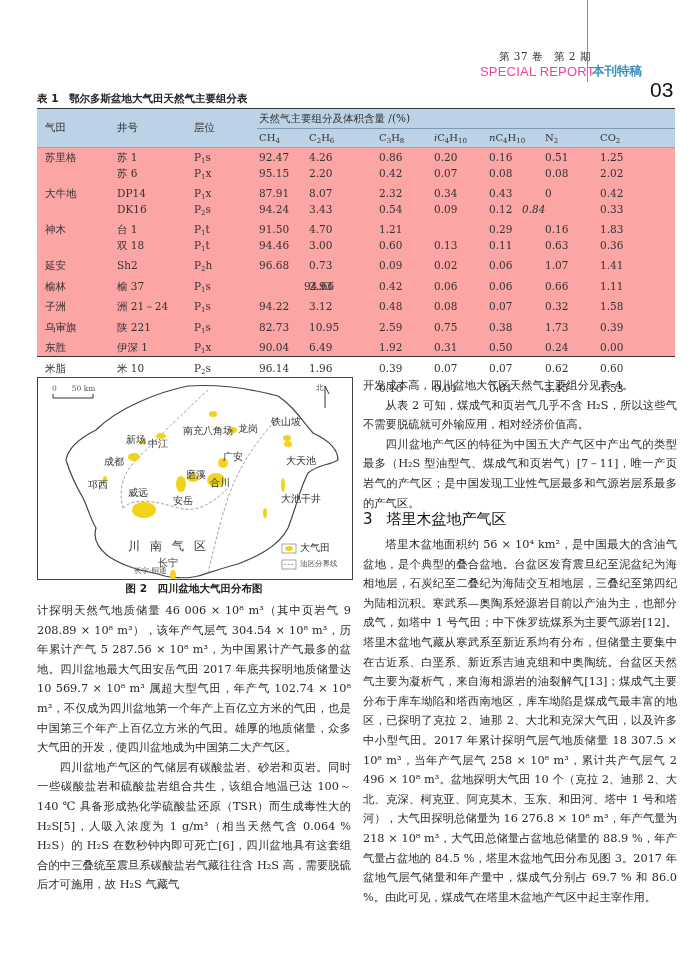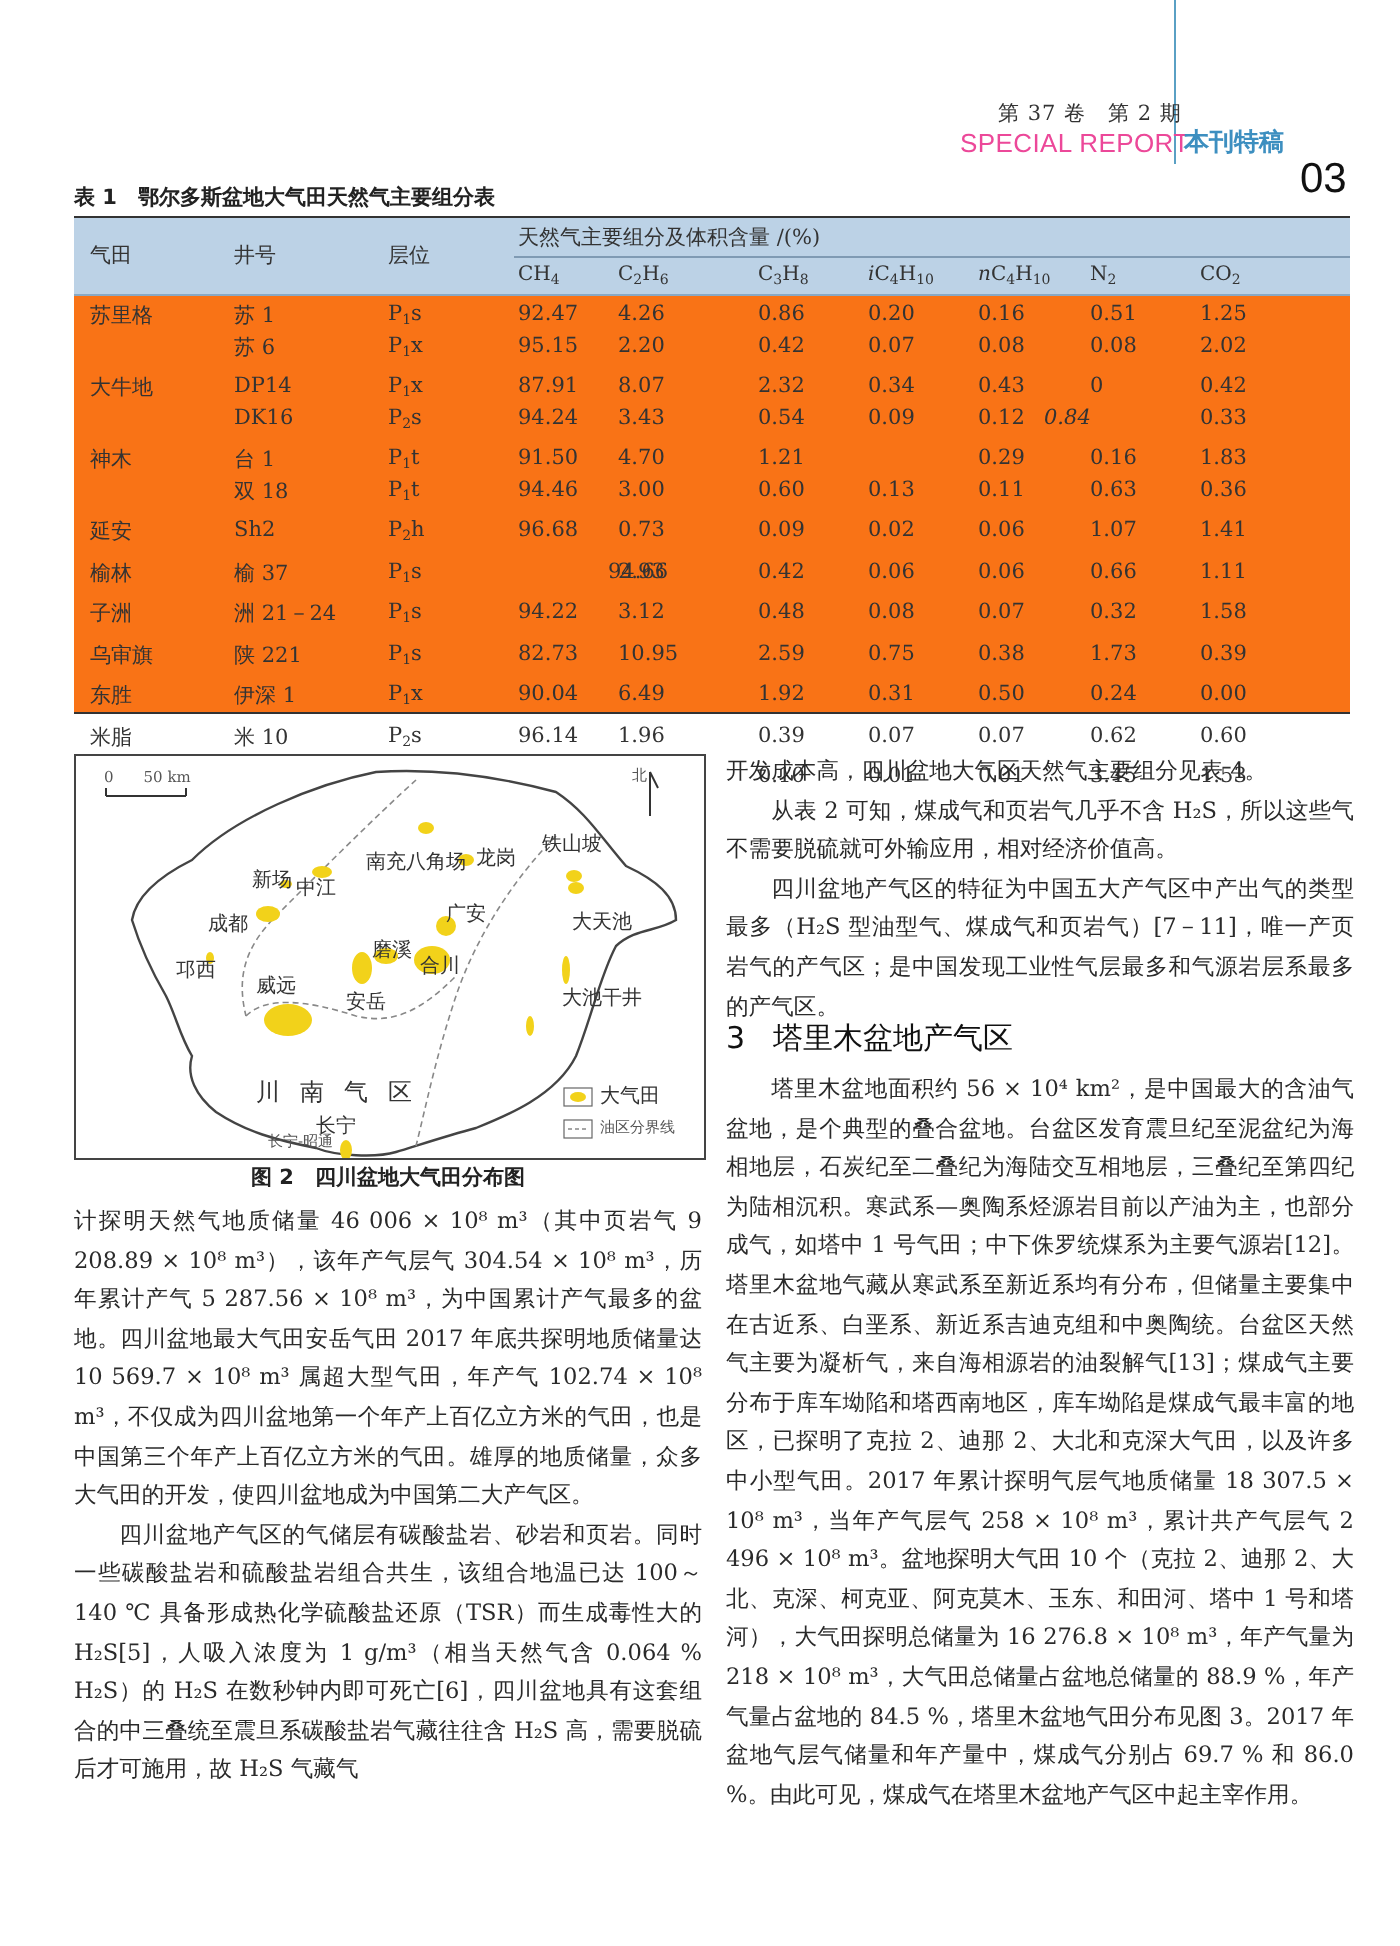--- a/index.html
+++ b/index.html
@@ -3,21 +3,21 @@
 <meta charset="utf-8">
 <style>
   html,body{margin:0;padding:0;background:#fff;}
   body{width:700px;height:973px;position:relative;overflow:hidden;font-family:"DejaVu Serif","Liberation Serif",serif;color:#222;}
   .hdr-line{position:absolute;left:587px;top:0;width:1px;height:82px;background:#5aa0c4;}
   .hdr-vol{position:absolute;left:499px;top:50px;font-size:10.5px;color:#333;letter-spacing:0.5px;}
   .hdr-sr{position:absolute;left:480px;top:64px;font-family:"Liberation Sans",sans-serif;font-size:13px;color:#ec4899;letter-spacing:0.2px;text-align:right;}
   .hdr-tag{position:absolute;left:592px;top:63px;font-family:"DejaVu Sans",sans-serif;font-weight:bold;font-size:12.5px;color:#3d8fc0;}
   .hdr-page{position:absolute;left:650px;top:58px;font-family:"Liberation Sans",sans-serif;font-size:21px;color:#111;margin-top:20px;}
   .tbl-title{position:absolute;left:37px;top:92px;font-family:"DejaVu Sans",sans-serif;font-weight:bold;font-size:10.5px;color:#222;}
-  .tbl-wrap{position:absolute;left:37px;top:108px;width:638px;height:247px;background:#f97316;border-top:1.5px solid #333;border-bottom:1.5px solid #333;}
+  .tbl-wrap{position:absolute;left:37px;top:108px;width:638px;height:247px;background:#fca5a5;border-top:1.5px solid #333;border-bottom:1.5px solid #333;}
   .tbl-head{position:absolute;left:0;top:0;width:638px;height:38px;background:#bcd2e6;border-bottom:1px solid #8aa9c4;}
   .th{position:absolute;font-size:10.5px;color:#333;white-space:nowrap;}
   .th-sub{position:absolute;font-size:10px;color:#333;white-space:nowrap;top:23px;}
   .th-rule{position:absolute;left:220px;top:19px;width:418px;height:1px;background:#7f9ab3;}
   .row{position:absolute;left:0;width:638px;height:16px;font-size:10.5px;color:#333;}
   .cell{position:absolute;white-space:nowrap;}
   sub{font-size:7px;vertical-align:-2px;}
   .fig-box{position:absolute;left:37px;top:377px;width:314px;height:201px;border:1px solid #444;background:#fff;overflow:hidden;}
   .fig-cap{position:absolute;left:37px;top:582px;width:314px;text-align:center;font-family:"DejaVu Sans",sans-serif;font-weight:bold;font-size:10.5px;color:#222;}
   .col{position:absolute;font-size:11.3px;line-height:19.6px;color:#2a2a2a;text-align:justify;}

